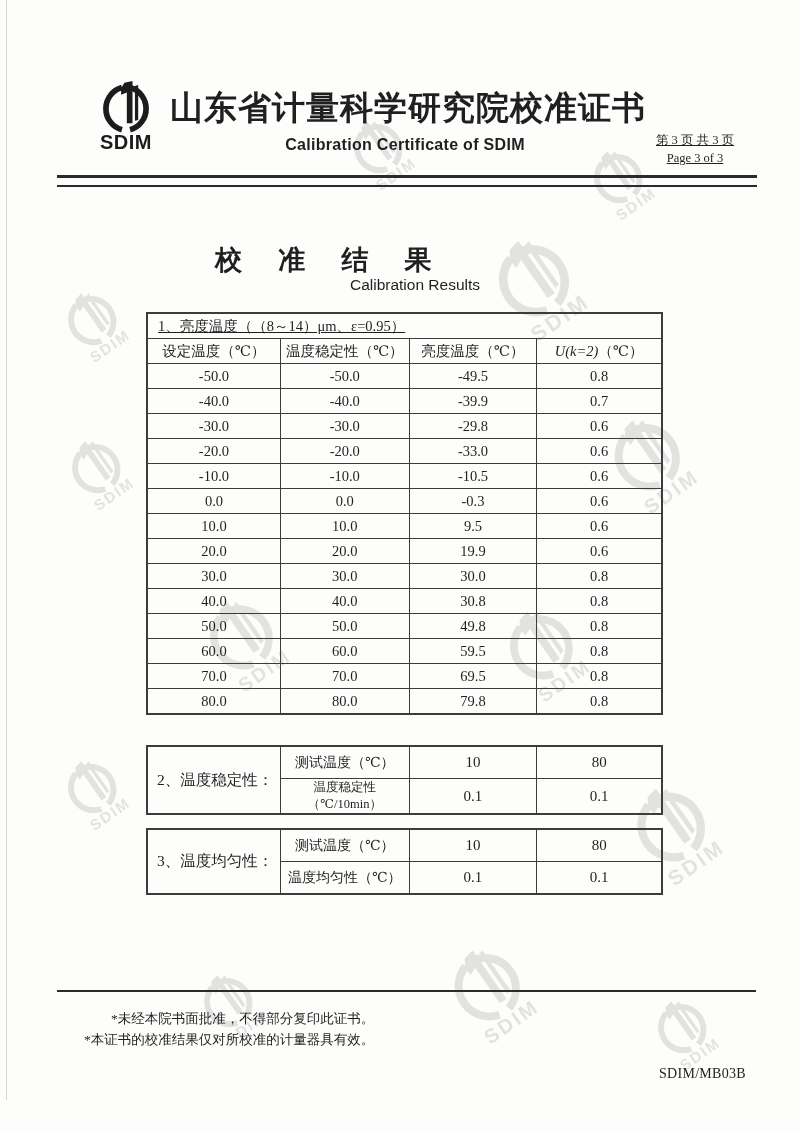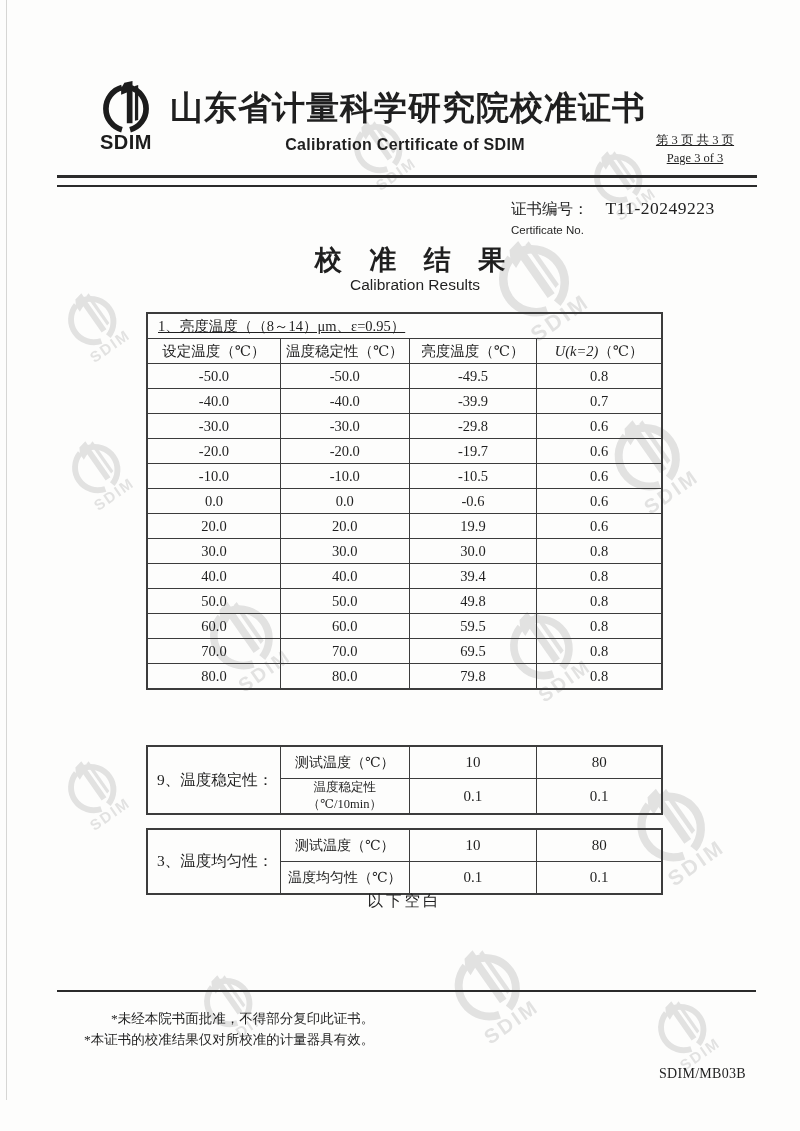--- a/index.html
+++ b/index.html
@@ -29,22 +29,22 @@
   .page-info{position:absolute;left:635px;top:131px;width:120px;text-align:center;font-size:12.5px;line-height:1.45;text-decoration:underline;}
   .double-rule{position:absolute;left:57px;top:175px;width:700px;height:7px;
     border-top:3px solid #2b2b2b;border-bottom:2px solid #2b2b2b;}
   
   .cert-no{position:absolute;left:511px;top:198px;}
   .cert-row{display:flex;align-items:baseline;}
   .cert-label{font-size:15.5px;}
   .cert-value{font-size:17.5px;margin-left:17px;letter-spacing:.5px;}
   .cert-en{font-family:"Liberation Sans",sans-serif;font-size:11.5px;margin-top:4px;}
   
-  .results-cn{position:absolute;left:215px;top:242px;width:400px;text-align:center;
-    font-family:Liberation Sans, sans-serif;font-weight:bold;font-size:27px;letter-spacing:10px;}
+  .results-cn{position:absolute;left:215px;top:242px;width:400px;
+    font-family:Liberation Mono, monospace;font-weight:bold;font-size:27px;letter-spacing:10px;}
   .results-en{position:absolute;left:215px;top:276px;width:400px;text-align:center;
     font-family:"Liberation Sans",sans-serif;font-size:15.5px;}
   
   table{border-collapse:collapse;table-layout:fixed;background:transparent;}
   td{border:1px solid #3c3c3c;text-align:center;vertical-align:middle;padding:0;font-size:14.5px;}
   .t1{position:absolute;left:146px;top:312px;width:517px;border:2px solid #3c3c3c;}
   .t1 td{height:24px;}
   .t1 .cap{text-align:left;padding-left:10px;text-decoration:underline;}
   .fi{font-style:italic;}
   .t2{position:absolute;left:146px;top:745px;width:517px;border:2px solid #3c3c3c;}
@@ -170,27 +170,20 @@
     <div class="title-block">
       <div class="title-cn">山东省计量科学研究院校准证书</div>
       <div class="title-en">Calibration Certificate of SDIM</div>
     </div>
     <div class="page-info">
       <div>第 3 页 共 3 页</div>
       <div>Page 3 of 3</div>
     </div>
     <div class="double-rule"></div>
 
-    <div class="cert-no">
-      <div class="cert-row">
-        <span class="cert-label">证书编号：</span>
-        <span class="cert-value">T11-20249223</span>
-      </div>
-      <div class="cert-en">Certificate No.</div>
-    </div>
 
     <div class="results-cn">校 准 结 果</div>
     <div class="results-en">Calibration Results</div>
 
     <table class="t1">
       <colgroup>
           <col style="width:25.9%">
           <col style="width:25%">
           <col style="width:24.8%">
           <col style="width:24.3%">
@@ -219,51 +212,57 @@
           </tr>
       <tr>
             <td>-30.0</td>
             <td>-30.0</td>
             <td>-29.8</td>
             <td>0.6</td>
           </tr>
       <tr>
             <td>-20.0</td>
             <td>-20.0</td>
-            <td>-19.7</td>
+            <td>-33.0</td>
             <td>0.6</td>
           </tr>
       <tr>
             <td>-10.0</td>
             <td>-10.0</td>
             <td>-10.5</td>
             <td>0.6</td>
           </tr>
       <tr>
             <td>0.0</td>
             <td>0.0</td>
-            <td>-0.6</td>
+            <td>-0.3</td>
+            <td>0.6</td>
+          </tr>
+      <tr>
+            <td>10.0</td>
+            <td>10.0</td>
+            <td>9.5</td>
             <td>0.6</td>
           </tr>
       <tr>
             <td>20.0</td>
             <td>20.0</td>
             <td>19.9</td>
             <td>0.6</td>
           </tr>
       <tr>
             <td>30.0</td>
             <td>30.0</td>
             <td>30.0</td>
             <td>0.8</td>
           </tr>
       <tr>
             <td>40.0</td>
             <td>40.0</td>
-            <td>39.4</td>
+            <td>30.8</td>
             <td>0.8</td>
           </tr>
       <tr>
             <td>50.0</td>
             <td>50.0</td>
             <td>49.8</td>
             <td>0.8</td>
           </tr>
       <tr>
             <td>60.0</td>
@@ -288,21 +287,21 @@
 
     <table class="t2">
       <colgroup>
           <col style="width:25.9%">
           <col style="width:25%">
           <col style="width:24.8%">
           <col style="width:24.3%">
         </colgroup>
       <tbody>
           <tr>
-        <td class="lbl" rowspan="2">9、温度稳定性：</td>
+        <td class="lbl" rowspan="2">2、温度稳定性：</td>
         <td class="sub">测试温度（℃）</td>
         <td>10</td>
         <td>80</td>
       </tr>
       <tr>
         <td class="sub sub-small">温度稳定性（℃/10min）</td>
         <td>0.1</td>
         <td>0.1</td>
       </tr>
     </tbody>
@@ -323,21 +322,20 @@
         <td>80</td>
       </tr>
       <tr>
         <td class="sub">温度均匀性（℃）</td>
         <td>0.1</td>
         <td>0.1</td>
       </tr>
     </tbody>
       </table>
 
-    <div class="below-blank">以下空白</div>
 
     <div class="footer-rule"></div>
     <div class="footer-notes">
       <div>*未经本院书面批准，不得部分复印此证书。</div>
       <div>*本证书的校准结果仅对所校准的计量器具有效。</div>
     </div>
     <div class="form-code">SDIM/MB03B</div>
 
   </div>
 </div>

